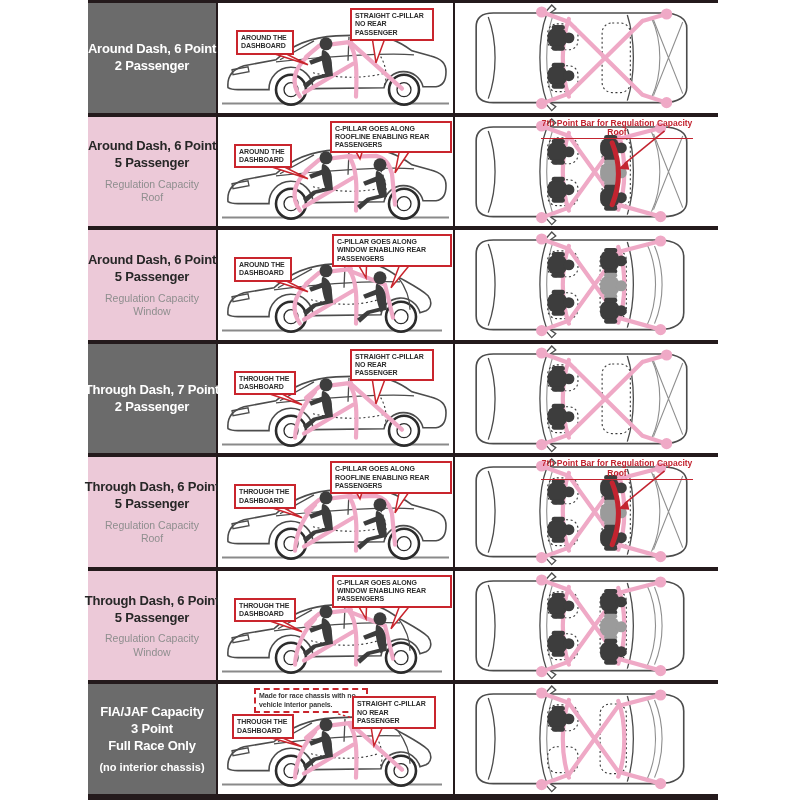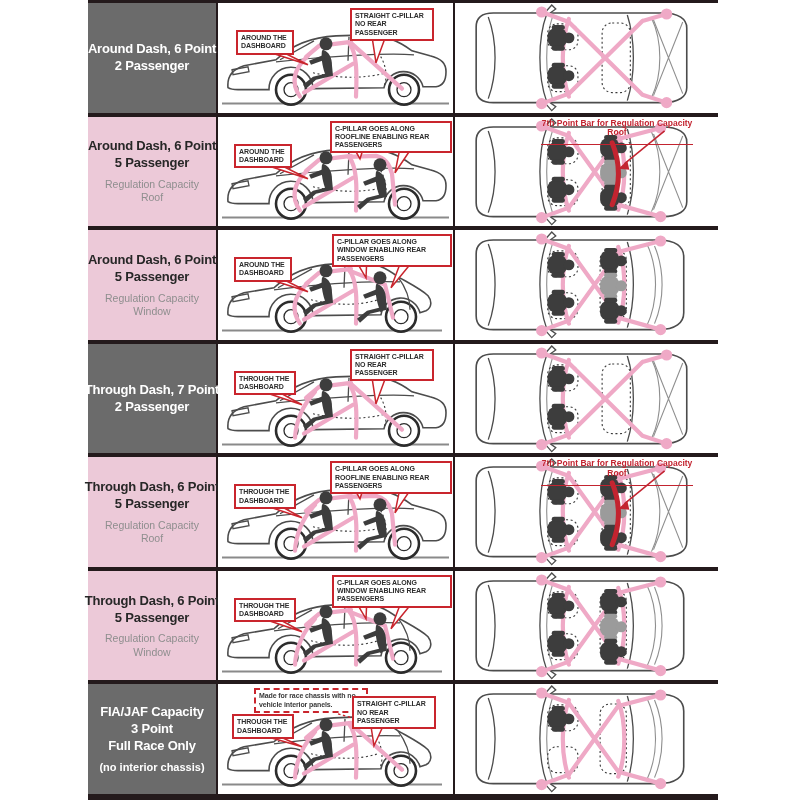--- a/index.html
+++ b/index.html
@@ -16,21 +16,21 @@
   .sub{font-size:10.5px;line-height:1.25;margin-top:6px;}
   .pink .sub{color:#8e8e8e;}
   .dark .sub{color:#ffffff;font-weight:bold;font-size:11px;}
   .cell-side{width:235px;flex:0 0 235px;position:relative;background:#ffffff;border-right:2px solid #241a1c;overflow:hidden;}
   .cell-top{flex:1 1 auto;position:relative;background:#ffffff;overflow:hidden;}
   .art{position:absolute;left:0;top:0;width:100%;height:100%;}
   .note{position:absolute;z-index:3;background:#ffffff;border:2px solid #c9252d;color:#2d2d2d;
         font-weight:bold;font-size:7px;line-height:1.18;padding:2px 3px;letter-spacing:-0.1px;}
   .race-note{border-style:dashed;color:#3a3a3a;}
   .red-note{position:absolute;z-index:3;color:#c32430;font-weight:bold;font-size:8.5px;line-height:1.1;
-            text-align:center;border-bottom:1px solid #c32430;padding-bottom:7px;}
+            text-align:center;border-bottom:1px solid #c32430;padding-bottom:1px;}
   
   .body{fill:#ffffff;stroke:#4c4c4c;stroke-width:1.6;}
   .ln{fill:none;stroke:#4c4c4c;stroke-width:1.3;}
   .lnl{fill:none;stroke:#8f8f8f;stroke-width:1.1;}
   .wheel{fill:#ffffff;stroke:#2c2c2c;stroke-width:2.6;}
   .hub{fill:none;stroke:#2c2c2c;stroke-width:1.3;}
   .dots{fill:none;stroke:#3a3a3a;stroke-width:1.1;stroke-dasharray:2,2.6;}
   .mir{fill:#ffffff;stroke:#4c4c4c;stroke-width:1.3;}
   .cage{fill:none;stroke:#efa9c6;stroke-width:4.2;stroke-linecap:round;stroke-linejoin:round;}
   .pad{fill:#efa9c6;}

